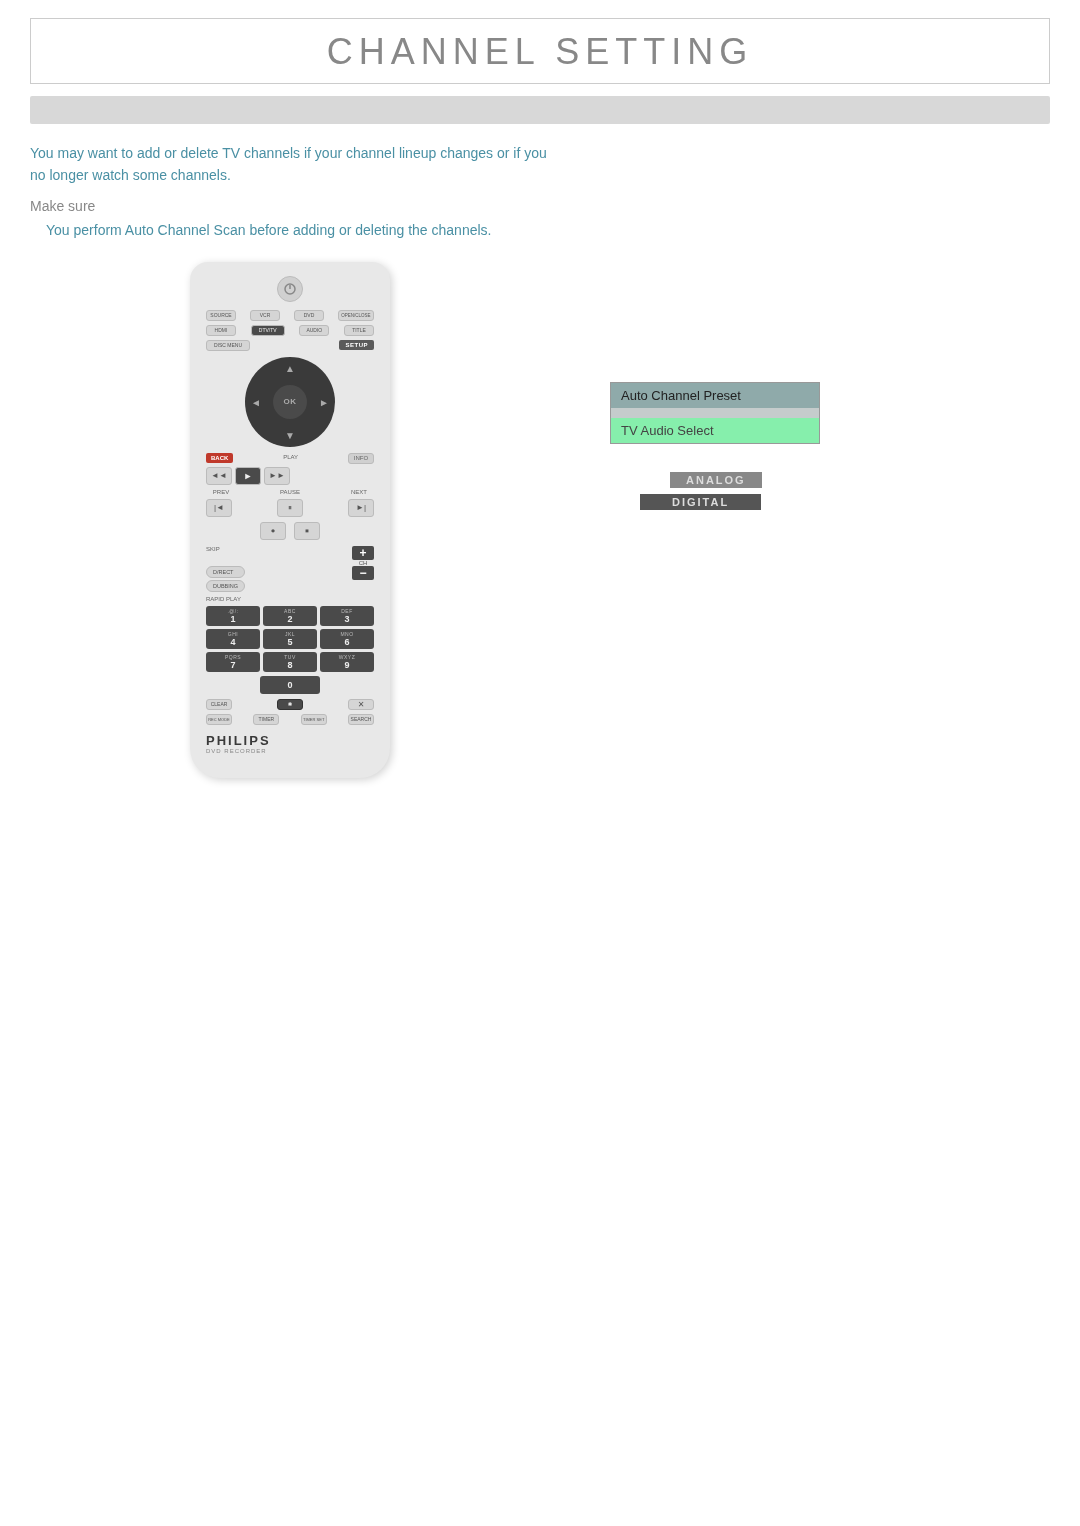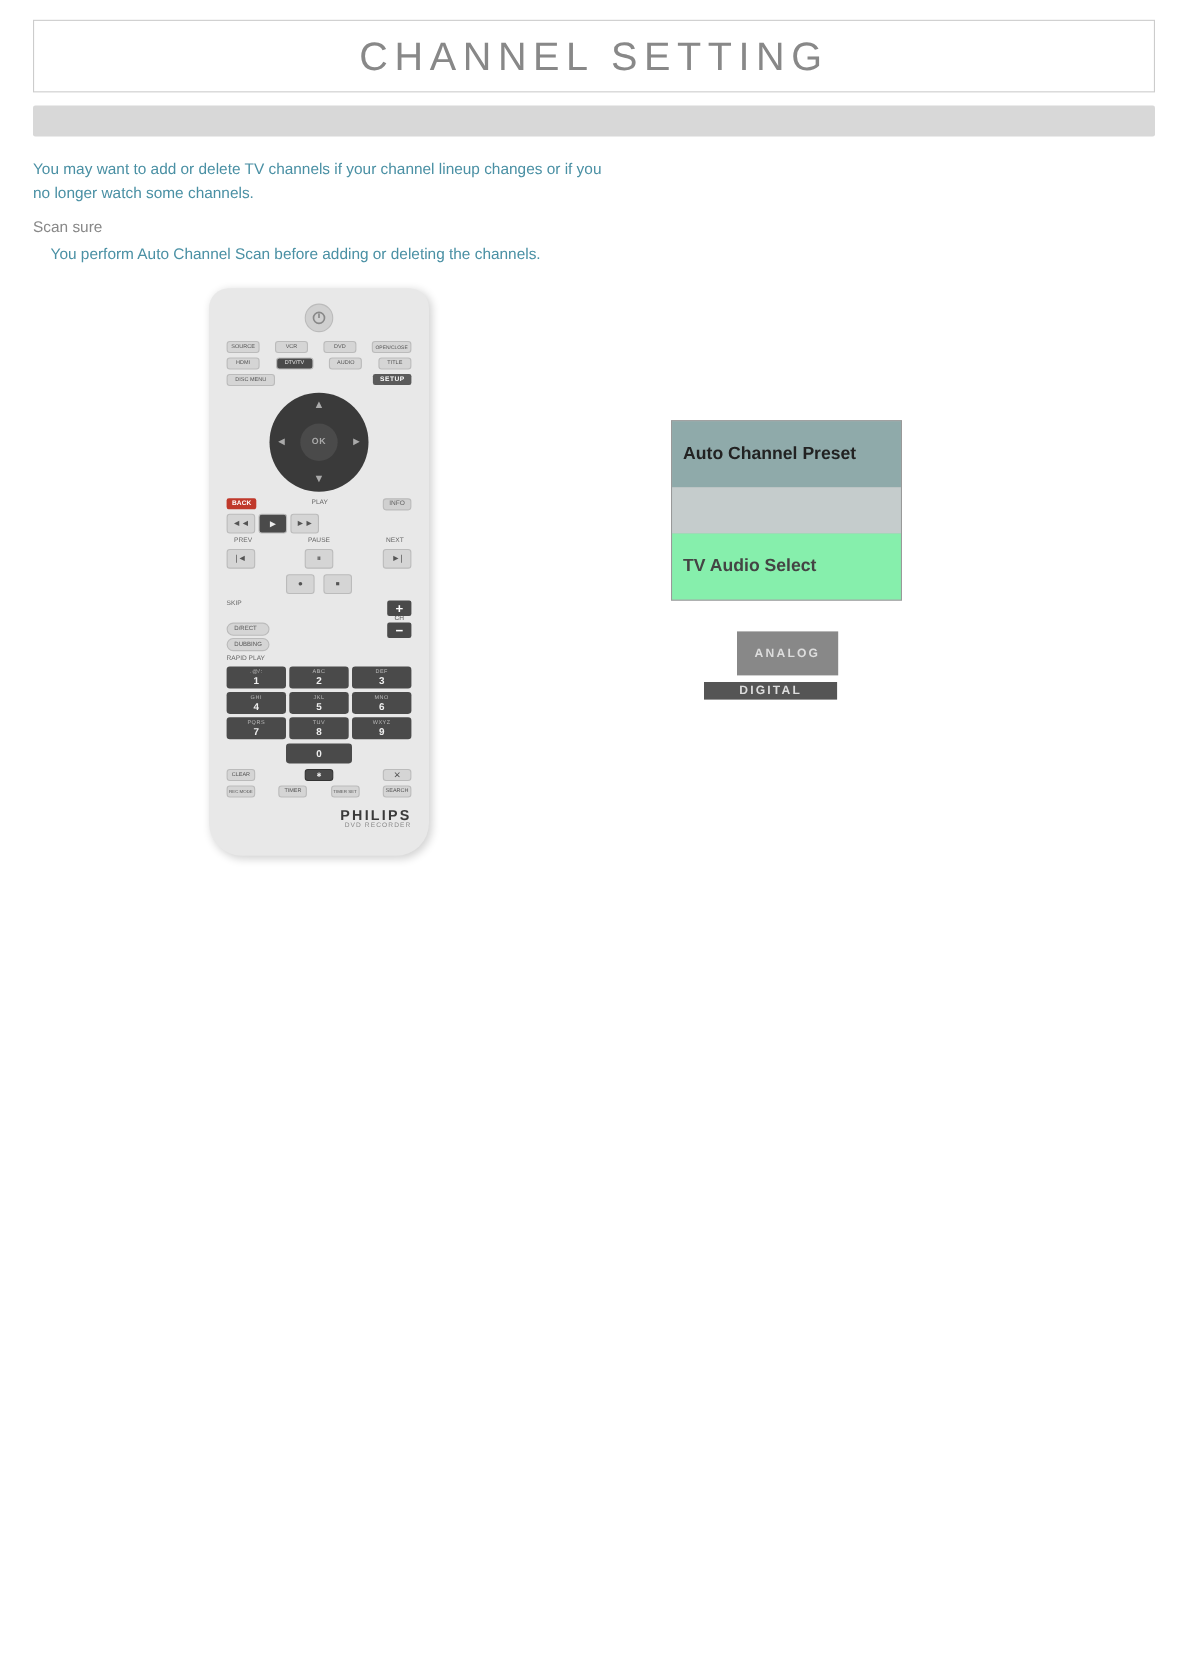--- a/index.html
+++ b/index.html
@@ -317,21 +317,21 @@
       justify-content: center;
     }
     .bottom-btn.dark {
       background: #4a4a4a;
       color: #eee;
       border-color: #333;
     }
 
     
     .brand-area {
-      text-align: right;
+      text-align: left;
       margin-top: 8px;
     }
     .brand-philips {
       font-size: 13px;
       font-weight: bold;
       color: #3a3a3a;
       letter-spacing: 2px;
     }
     .brand-sub {
       font-size: 6px;
@@ -347,42 +347,41 @@
     }
 
     .menu-box {
       background: #b0b8b8;
       border: 1px solid #999;
       width: 210px;
       padding: 0;
       margin-bottom: 20px;
     }
     .menu-item {
-      padding: 21px 10px;
-      font-size: 16px;
+      padding: 5px 10px;
+      font-size: 13px;
       color: #333;
-      font-weight: bold;
     }
     .menu-item.active {
       background: #8faaaa;
       color: #222;
     }
     .menu-item.sub {
       background: #86efac;
       color: #444;
     }
 
     
     .analog-label {
       display: inline-block;
       background: #888;
       color: #ddd;
       font-size: 11px;
       font-weight: bold;
-      padding: 14px 16px;
+      padding: 2px 16px;
       letter-spacing: 2px;
       margin-top: 8px;
       margin-left: 60px;
     }
     .digital-label {
       display: inline-block;
       background: #555;
       color: #ddd;
       font-size: 11px;
       font-weight: bold;
@@ -400,21 +399,21 @@
 </div>
 
 <div class="gray-bar"></div>
 
 <div class="main-content">
 
   <div class="left-side">
 
     <div class="description-text">
       <p class="note">You may want to add or delete TV channels if your channel lineup changes or if you no longer watch some channels.</p>
-      <p class="make-sure">Scan sure</p>
+      <p class="make-sure">Make sure</p>
       <p class="indent">You perform  Auto Channel Scan  before adding or deleting the channels.</p>
     </div>
 
     <div class="remote-wrapper">
       <div class="remote">
 
         <div class="power-row">
           <div class="power-btn">
             <svg viewBox="0 0 14 14" fill="none" xmlns="http://www.w3.org/2000/svg">
               <circle cx="7" cy="7" r="5" stroke="#888" stroke-width="1.5" fill="none"></circle>

